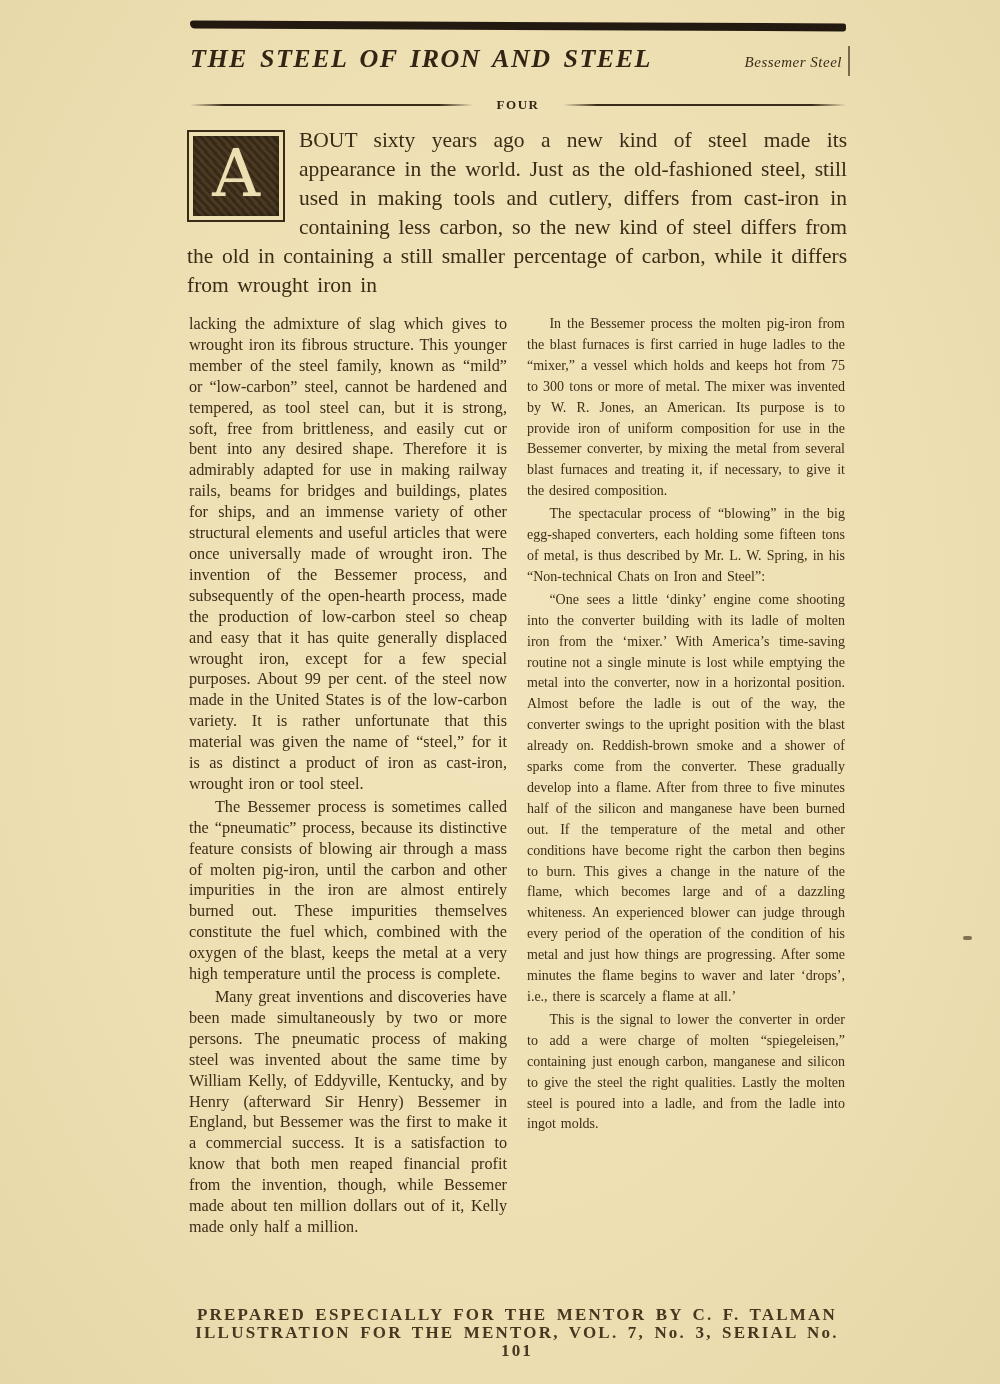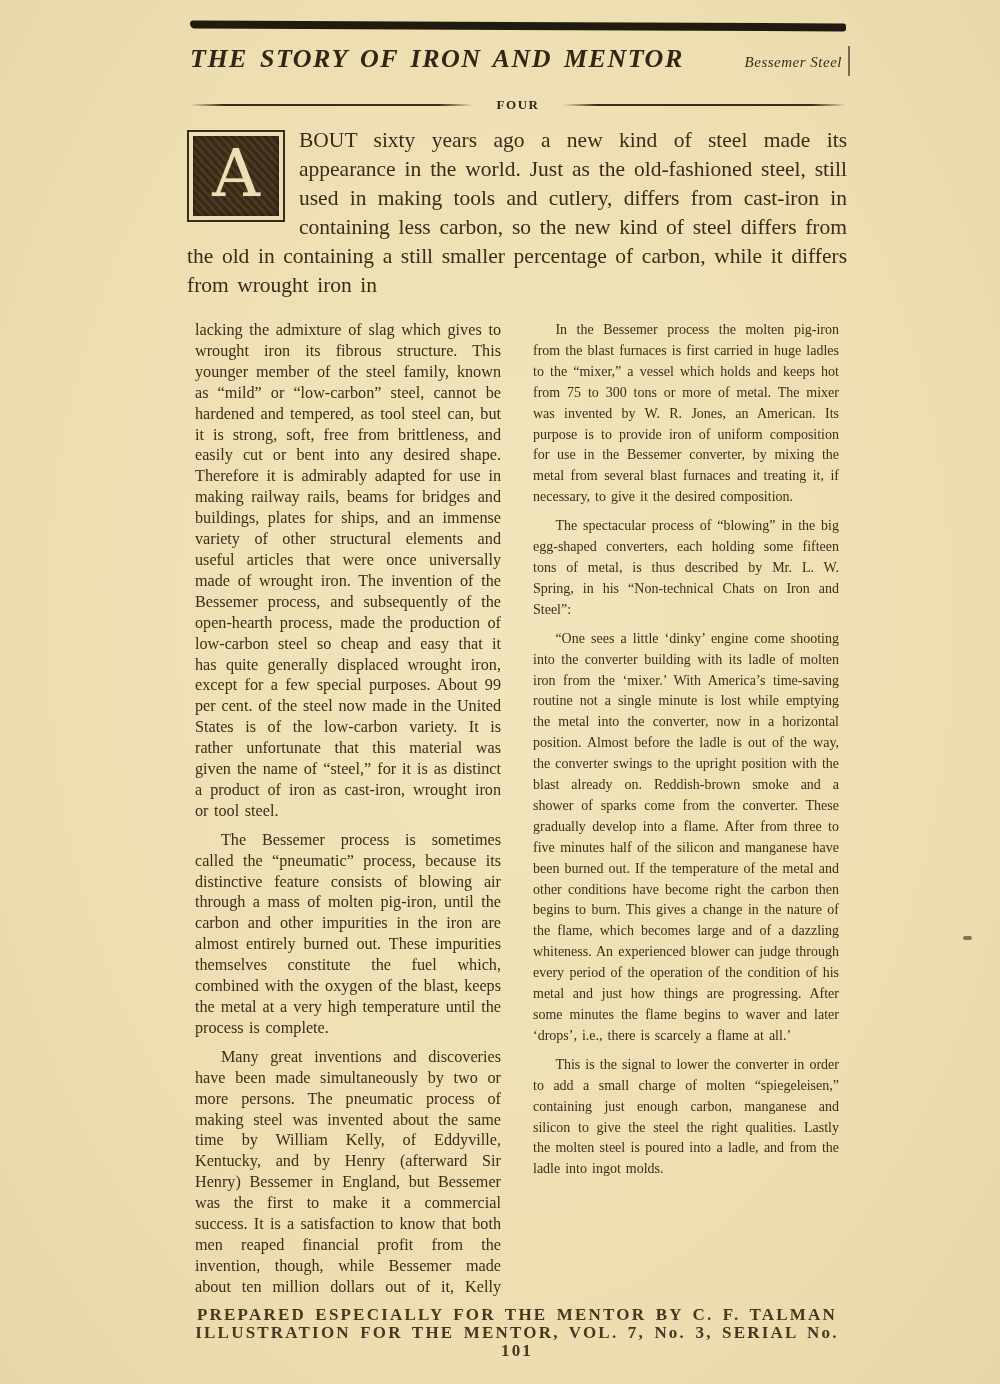--- a/index.html
+++ b/index.html
@@ -87,21 +87,21 @@
   .columns{
     position:absolute;left:187px;top:312px;width:660px;height:985px;
     display:flex;gap:16px;
     overflow:hidden;
   }
   .col{
     text-align:justify;
     color:#3f2c18;
     word-spacing:1.5px;
   }
-  .col p{margin:8px;text-indent:0;}
+  .col p{margin:2px;text-indent:0;}
   .col p.ind{text-indent:1.6em;}
   .col-left{width:322px;font-size:16.2px;line-height:20.9px;}
   .col-right{width:322px;font-size:14px;line-height:20.9px;}
   
   .footer{
     position:absolute;left:187px;top:1306px;width:660px;
     text-align:center;
     color:#4a3520;
   }
   .footer .fline{
@@ -115,21 +115,21 @@
   }
 </style>
 </head>
 <body>
 
 <div class="page">
 
   <div class="topbar"></div>
 
   <div class="header-row">
-    <span class="title">THE STORY OF IRON AND MENTOR</span>
+    <span class="title">THE STEEL OF IRON AND STEEL</span>
     <span class="subtitle">Bessemer Steel</span>
   </div>
   <div class="scan-mark"></div>
 
   <div class="divider">
     <span class="rule"></span>
     <span class="page-num">FOUR</span>
     <span class="rule"></span>
   </div>
 
@@ -145,21 +145,21 @@
   <div class="columns">
     <div class="col col-left">
       <p>lacking the admixture of slag which gives to wrought iron its fibrous structure.  This younger member of the steel family, known as “mild” or “low-carbon” steel, cannot be hardened and tempered, as tool steel can, but it is strong, soft, free from brittleness, and easily cut or bent into any desired shape.  Therefore it is admirably adapted for use in making railway rails, beams for bridges and buildings, plates for ships, and an immense variety of other structural elements and useful articles that were once universally made of wrought iron.  The invention of the Bessemer process, and subsequently of the open-hearth process, made the production of low-carbon steel so cheap and easy that it has quite generally displaced wrought iron, except for a few special purposes.  About 99 per cent. of the steel now made in the United States is of the low-carbon variety.  It is rather unfortunate that this material was given the name of “steel,” for it is as distinct a product of iron as cast-iron, wrought iron or tool steel.</p>
       <p class="ind">The Bessemer process is sometimes called the “pneumatic” process, because its distinctive feature consists of blowing air through a mass of molten pig-iron, until the carbon and other impurities in the iron are almost entirely burned out.  These impurities themselves constitute the fuel which, combined with the oxygen of the blast, keeps the metal at a very high temperature until the process is complete.</p>
       <p class="ind">Many great inventions and discoveries have been made simultaneously by two or more persons.  The pneumatic process of making steel was invented about the same time by William Kelly, of Eddyville, Kentucky, and by Henry (afterward Sir Henry) Bessemer in England, but Bessemer was the first to make it a commercial success.  It is a satisfaction to know that both men reaped financial profit from the invention, though, while Bessemer made about ten million dollars out of it, Kelly made only half a million.</p>
     </div>
     <div class="col col-right">
       <p class="ind">In the Bessemer process the molten pig-iron from the blast furnaces is first carried in huge ladles to the “mixer,” a vessel which holds and keeps hot from 75 to 300 tons or more of metal.  The mixer was invented by W. R. Jones, an American.  Its purpose is to provide iron of uniform composition for use in the Bessemer converter, by mixing the metal from several blast furnaces and treating it, if necessary, to give it the desired composition.</p>
       <p class="ind">The spectacular process of “blowing” in the big egg-shaped converters, each holding some fifteen tons of metal, is thus described by Mr. L. W. Spring, in his “Non-technical Chats on Iron and Steel”:</p>
       <p class="ind">“One sees a little ‘dinky’ engine come shooting into the converter building with its ladle of molten iron from the ‘mixer.’  With America’s time-saving routine not a single minute is lost while emptying the metal into the converter, now in a horizontal position.  Almost before the ladle is out of the way, the converter swings to the upright position with the blast already on.  Reddish-brown smoke and a shower of sparks come from the converter.  These gradually develop into a flame.  After from three to five minutes half of the silicon and manganese have been burned out.  If the temperature of the metal and other conditions have become right the carbon then begins to burn.  This gives a change in the nature of the flame, which becomes large and of a dazzling whiteness.  An experienced blower can judge through every period of the operation of the condition of his metal and just how things are progressing.  After some minutes the flame begins to waver and later ‘drops’, i.e., there is scarcely a flame at all.’</p>
-      <p class="ind">This is the signal to lower the converter in order to add a small charge of molten “spiegeleisen,” containing just enough carbon, manganese and silicon to give the steel the right qualities.  Lastly the molten steel is poured into a ladle, and from the ladle into ingot molds.</p>
+      <p class="ind">This is the signal to lower the converter in order to add a were charge of molten “spiegeleisen,” containing just enough carbon, manganese and silicon to give the steel the right qualities.  Lastly the molten steel is poured into a ladle, and from the ladle into ingot molds.</p>
     </div>
   </div>
 
   <div class="footer">
     <div class="fline">PREPARED ESPECIALLY FOR THE MENTOR BY C. F. TALMAN</div>
     <div class="fline">ILLUSTRATION FOR THE MENTOR, VOL. 7, No. 3, SERIAL No. 101</div>
   </div>
 
   <div class="speck"></div>
 

